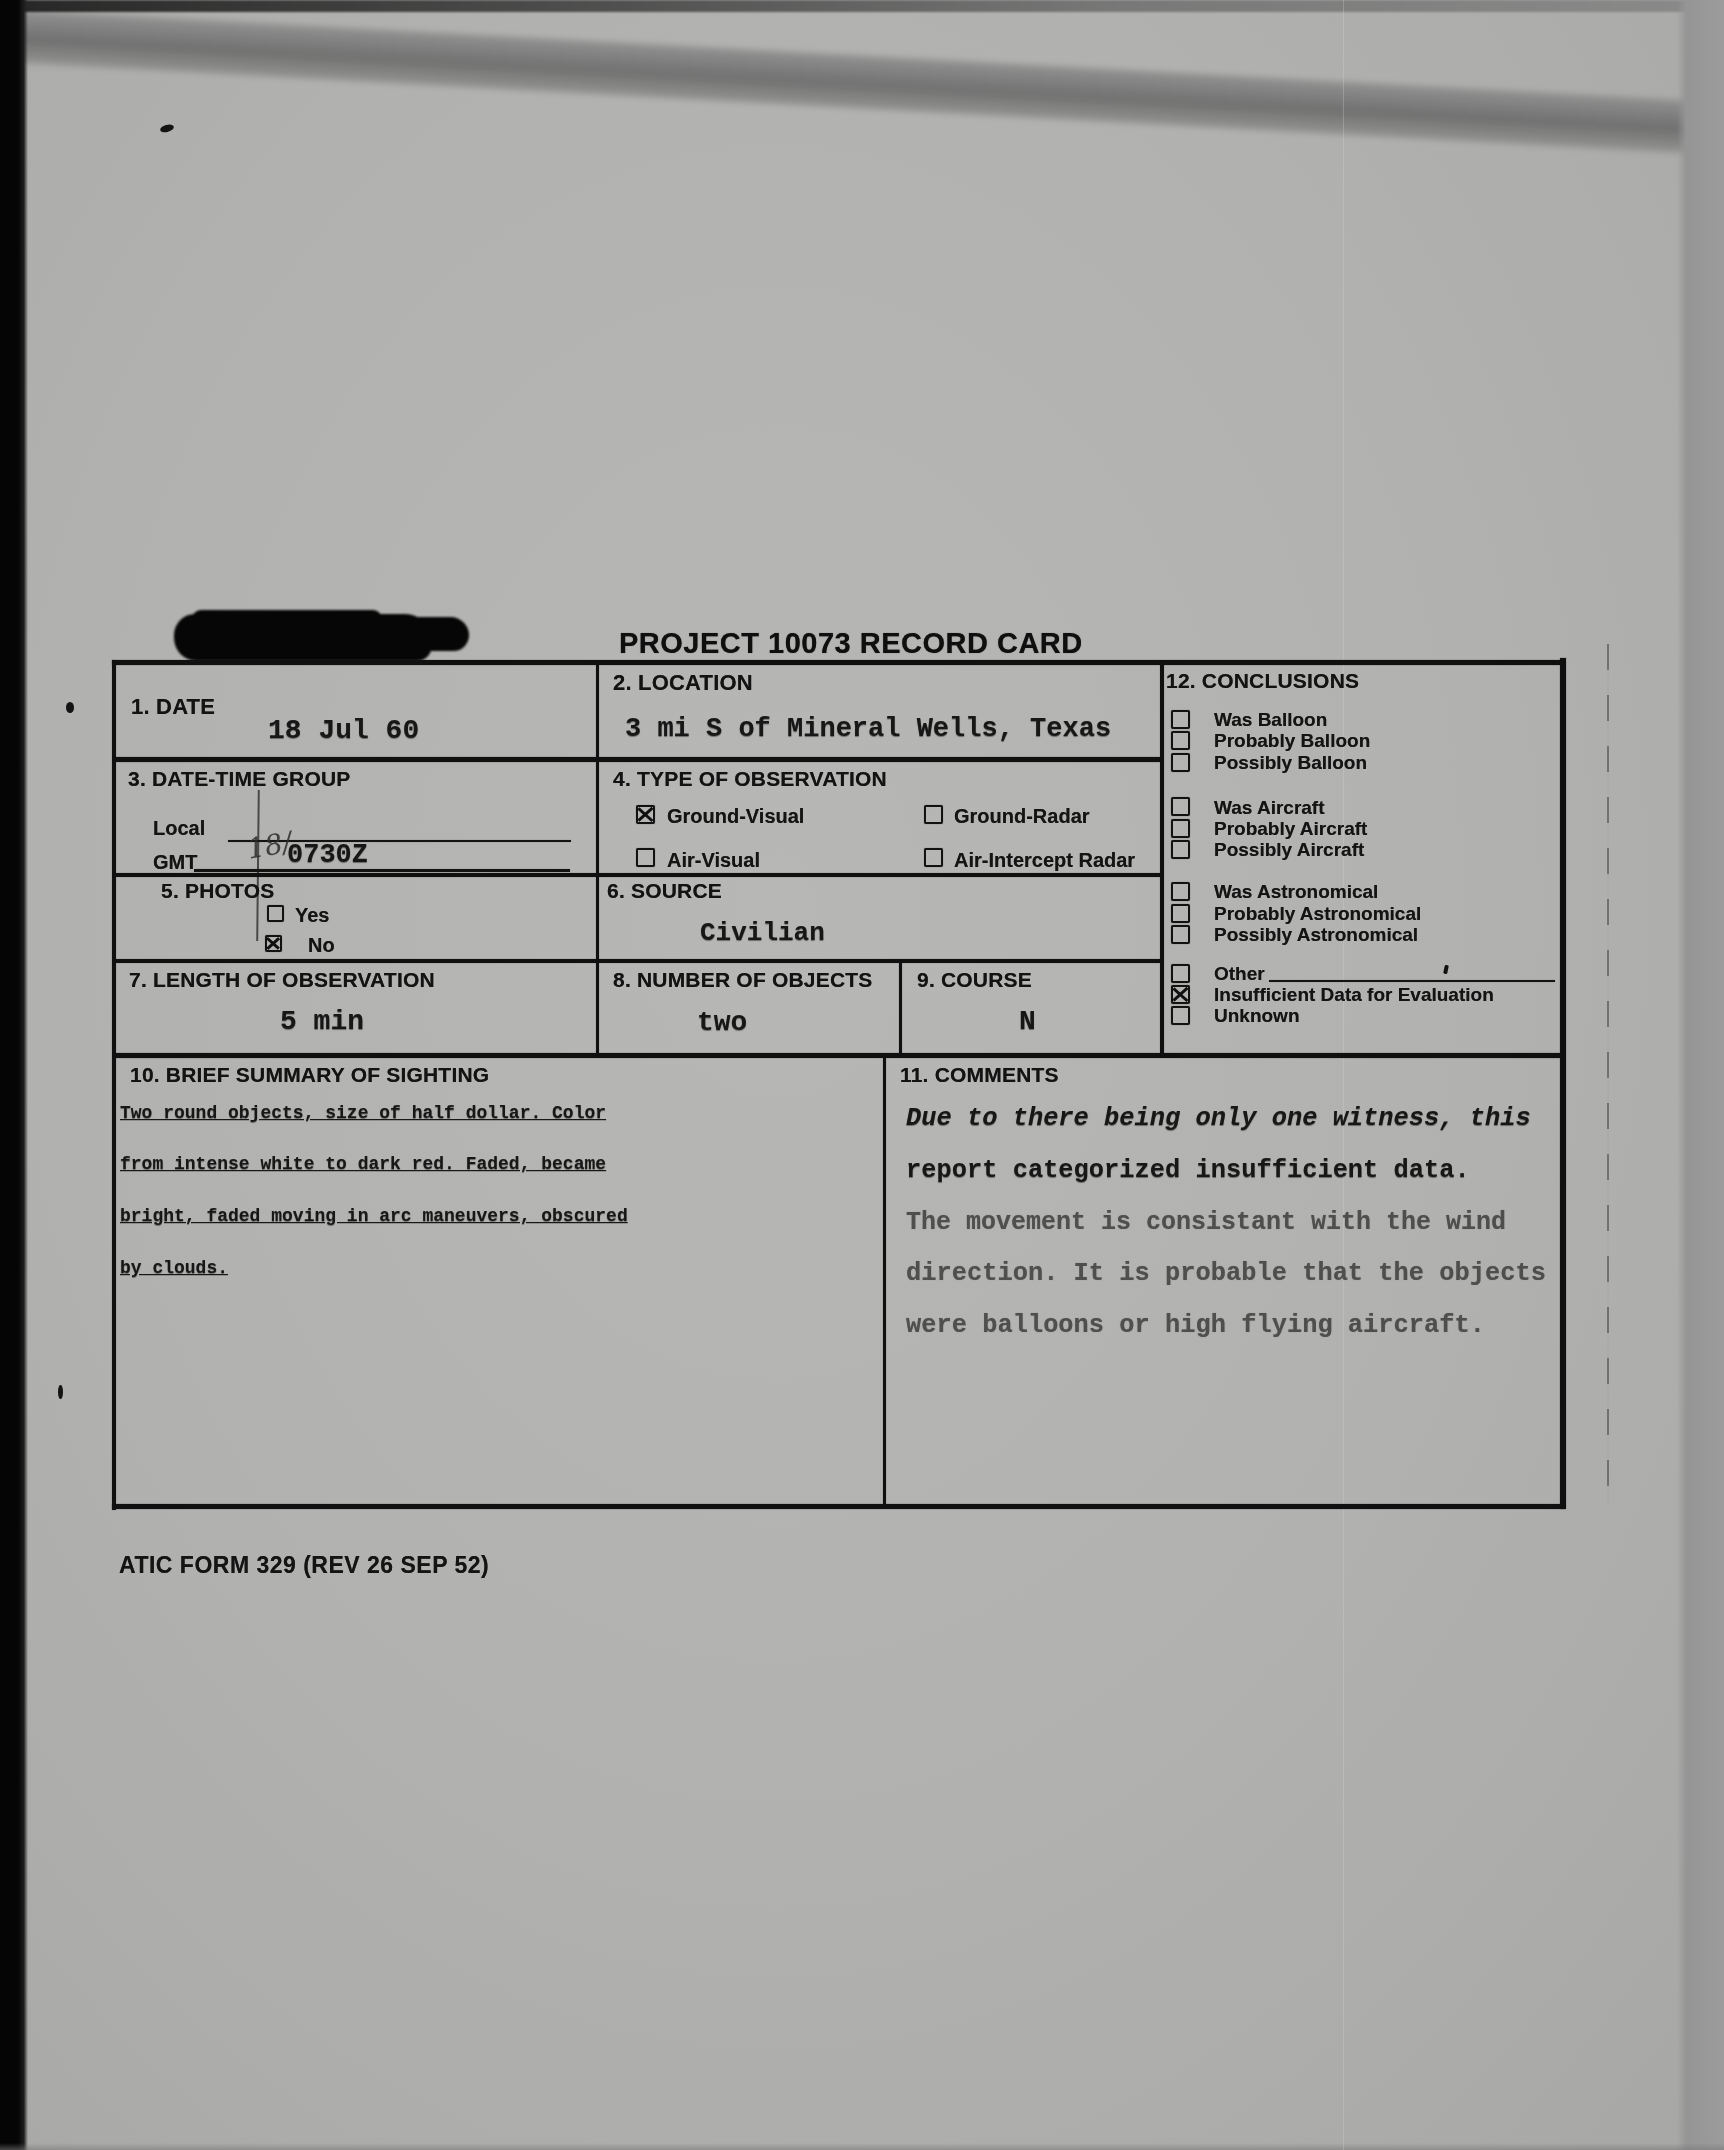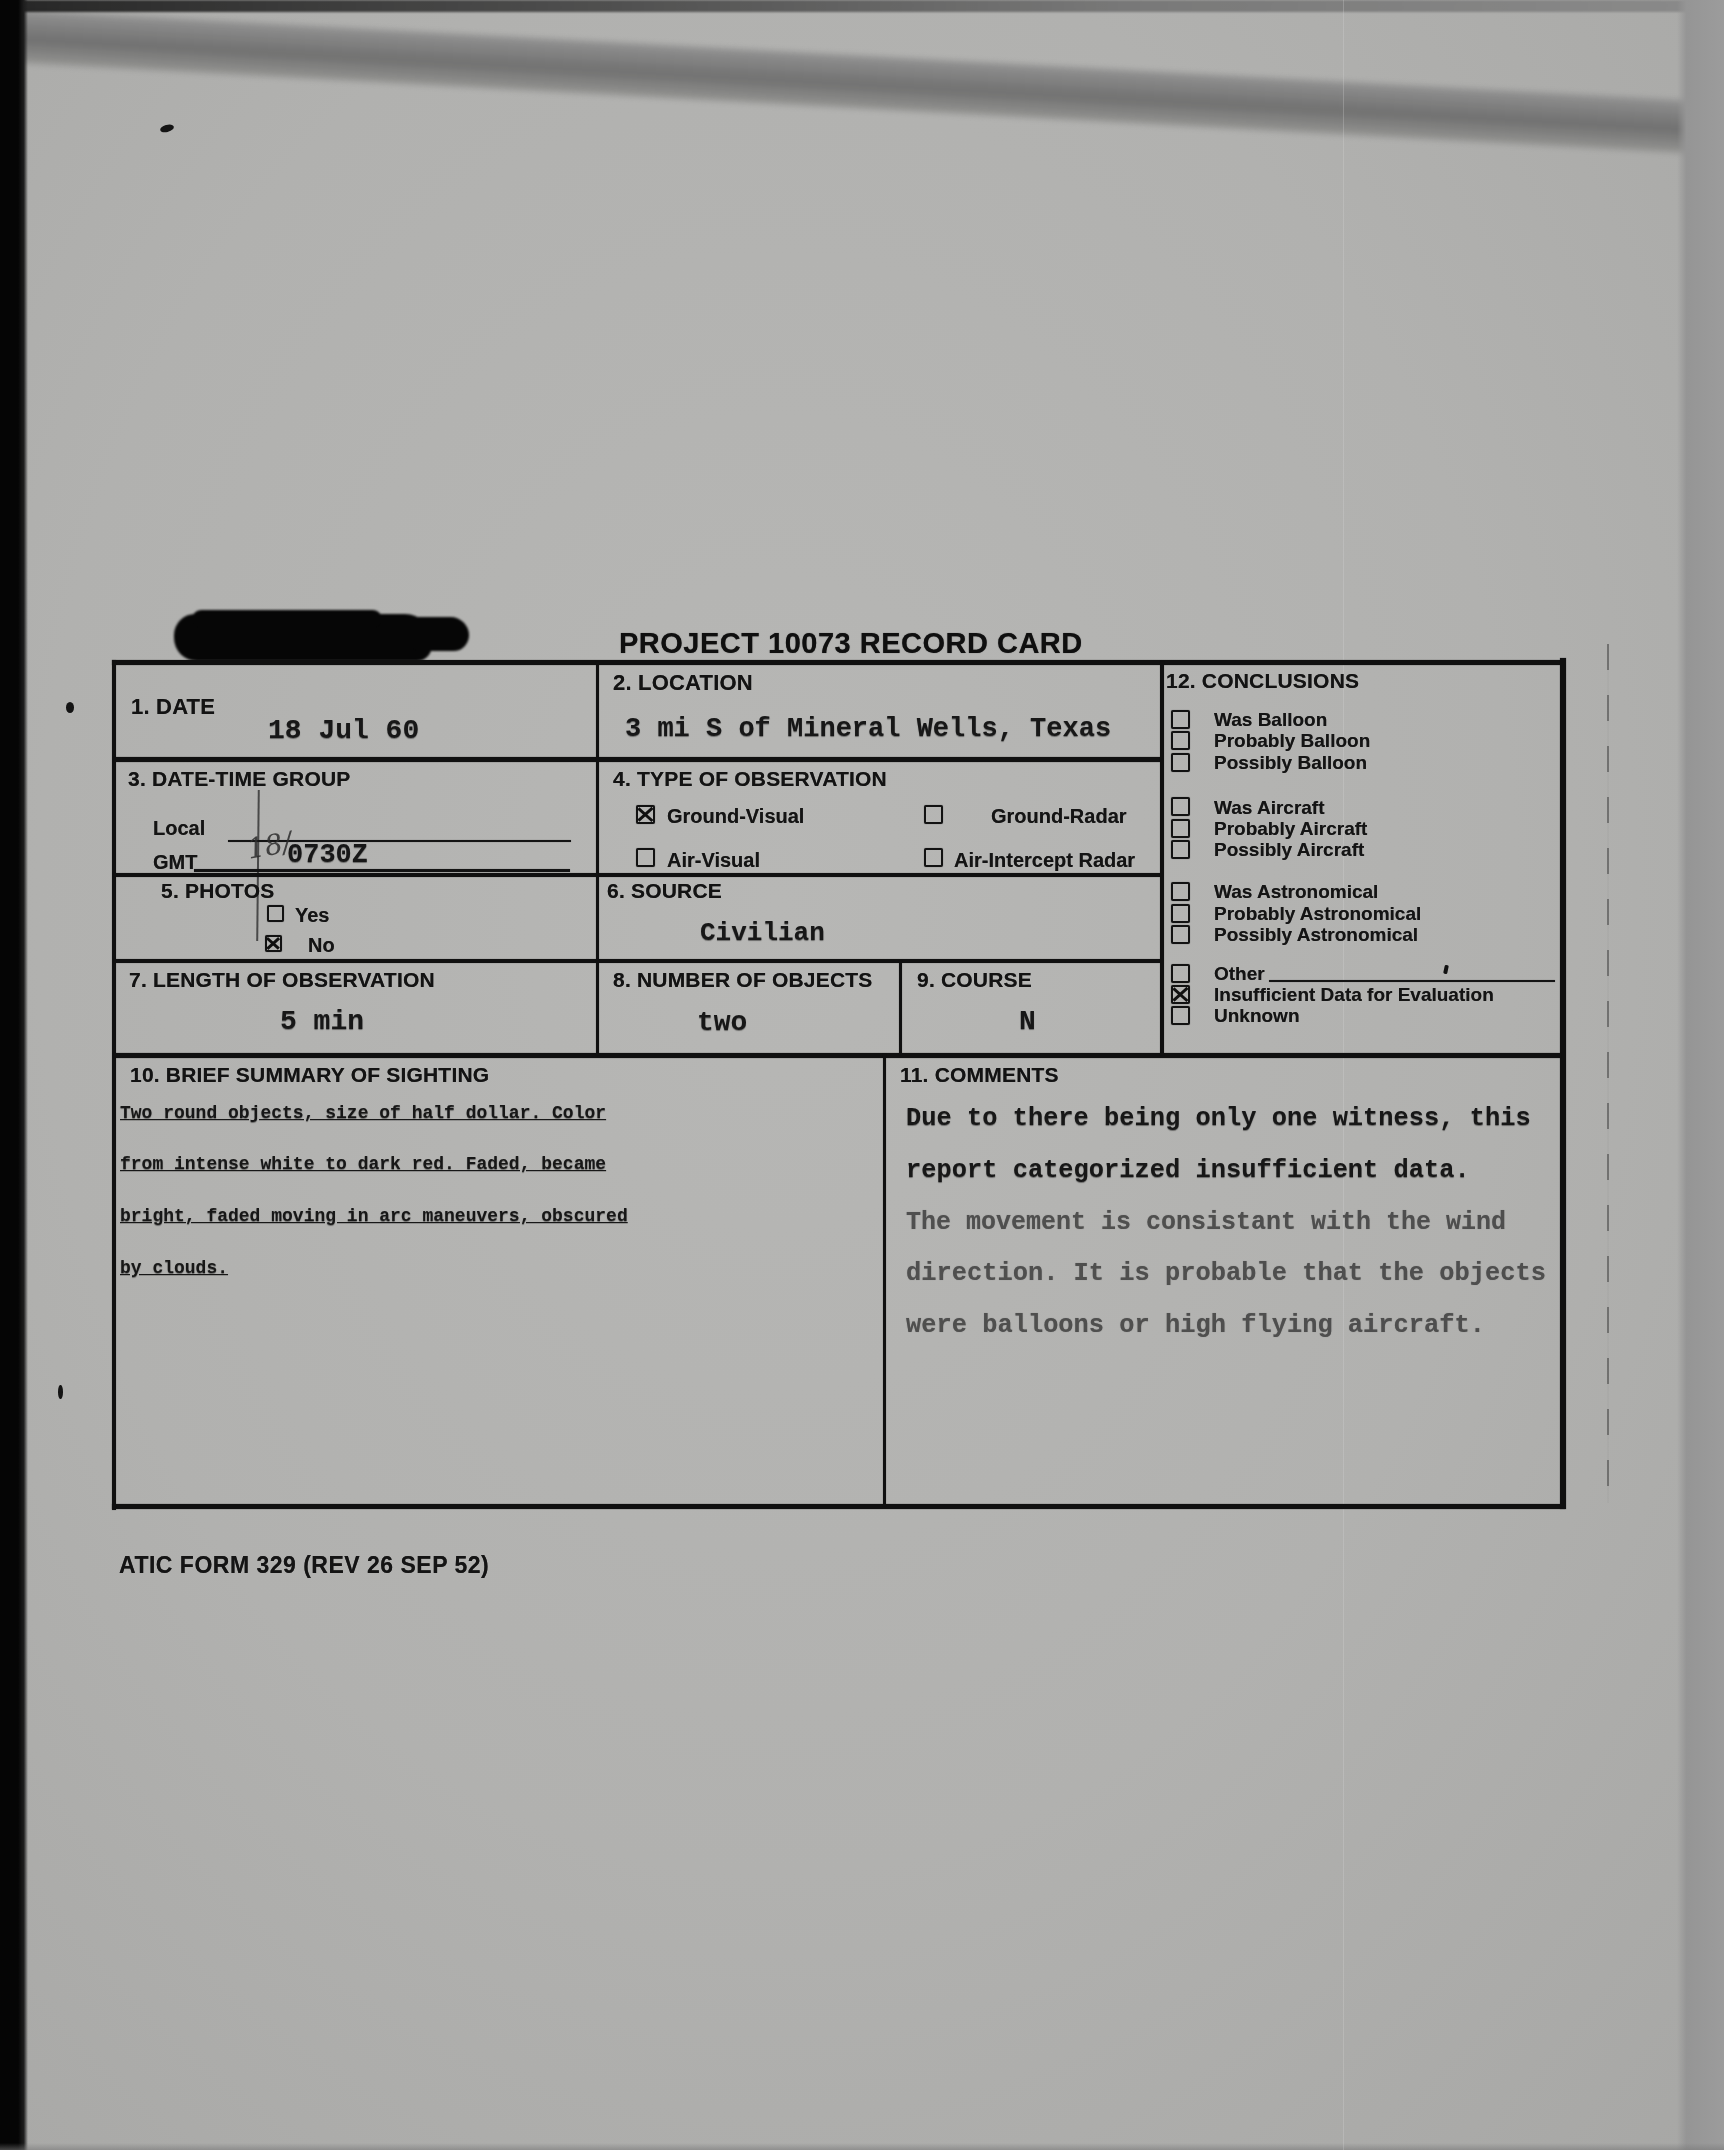--- a/index.html
+++ b/index.html
@@ -104,21 +104,21 @@
   <div class="fill-line" style="left:228px;top:840px;width:343px;"></div>
   <div class="cb-label" style="left:153px;top:851px;">GMT</div>
   <div class="hand" style="left:247px;top:829px;">18/</div>
   <div class="type" style="left:287px;top:840px;font-size:27px;">0730Z</div>
   <div class="fill-line" style="left:194px;top:869px;width:376px;height:2.7px;"></div>
 
   <div class="flabel" style="left:613px;top:767px;">4. TYPE OF OBSERVATION</div>
   <div class="cb checked" style="left:636px;top:805px;"></div>
   <div class="cb-label" style="left:667px;top:805px;">Ground-Visual</div>
   <div class="cb" style="left:924px;top:805px;"></div>
-  <div class="cb-label" style="left:954px;top:805px;margin-left:37px;">Ground-Radar</div>
+  <div class="cb-label" style="left:954px;top:805px;">Ground-Radar</div>
   <div class="cb" style="left:636px;top:848px;"></div>
   <div class="cb-label" style="left:667px;top:849px;">Air-Visual</div>
   <div class="cb" style="left:924px;top:848px;"></div>
   <div class="cb-label" style="left:954px;top:849px;">Air-Intercept Radar</div>
 
   <div class="flabel" style="left:128px;top:879px;margin-left:33px;">5. PHOTOS</div>
   <div class="cb cb-sm" style="left:267px;top:905px;"></div>
   <div class="cb-label" style="left:295px;top:904px;">Yes</div>
   <div class="cb cb-sm checked" style="left:265px;top:935px;"></div>
   <div class="cb-label" style="left:308px;top:934px;">No</div>
@@ -133,21 +133,21 @@
   <div class="flabel" style="left:917px;top:968px;">9. COURSE</div>
   <div class="type" style="left:1019px;top:1006px;">N</div>
 
   <div class="flabel" style="left:130px;top:1063px;">10. BRIEF SUMMARY OF SIGHTING</div>
   <div class="type type-sm" style="left:120px;top:1103px;">Two round objects, size of half dollar. Color</div>
   <div class="type type-sm" style="left:120px;top:1154px;">from intense white to dark red. Faded, became</div>
   <div class="type type-sm" style="left:120px;top:1206px;">bright, faded moving in arc maneuvers, obscured</div>
   <div class="type type-sm" style="left:120px;top:1258px;">by clouds.</div>
 
   <div class="flabel" style="left:900px;top:1063px;">11. COMMENTS</div>
-  <div class="type" style="left:906px;top:1104px;font-size:25.4px;">Due to there being only one witness, this</div>
+  <div class="type" style="left:906px;top:1104px;font-size:25.4px;font-style:italic;">Due to there being only one witness, this</div>
   <div class="type" style="left:906px;top:1156px;font-size:25.4px;">report categorized insufficient data.</div>
   <div class="type faint" style="left:906px;top:1208px;font-size:25px;">The movement is consistant with the wind</div>
   <div class="type faint" style="left:906px;top:1259px;font-size:25.4px;">direction. It is probable that the objects</div>
   <div class="type faint" style="left:906px;top:1311px;font-size:25.4px;">were balloons or high flying aircraft.</div>
 
   <div class="flabel" style="left:1166px;top:669px;">12. CONCLUSIONS</div>
 
   <div class="cb" style="left:1171px;top:710px;"></div>
   <div class="cb-label concl-label" style="left:1214px;top:709px;">Was Balloon</div>
   <div class="cb" style="left:1171px;top:731px;"></div>

